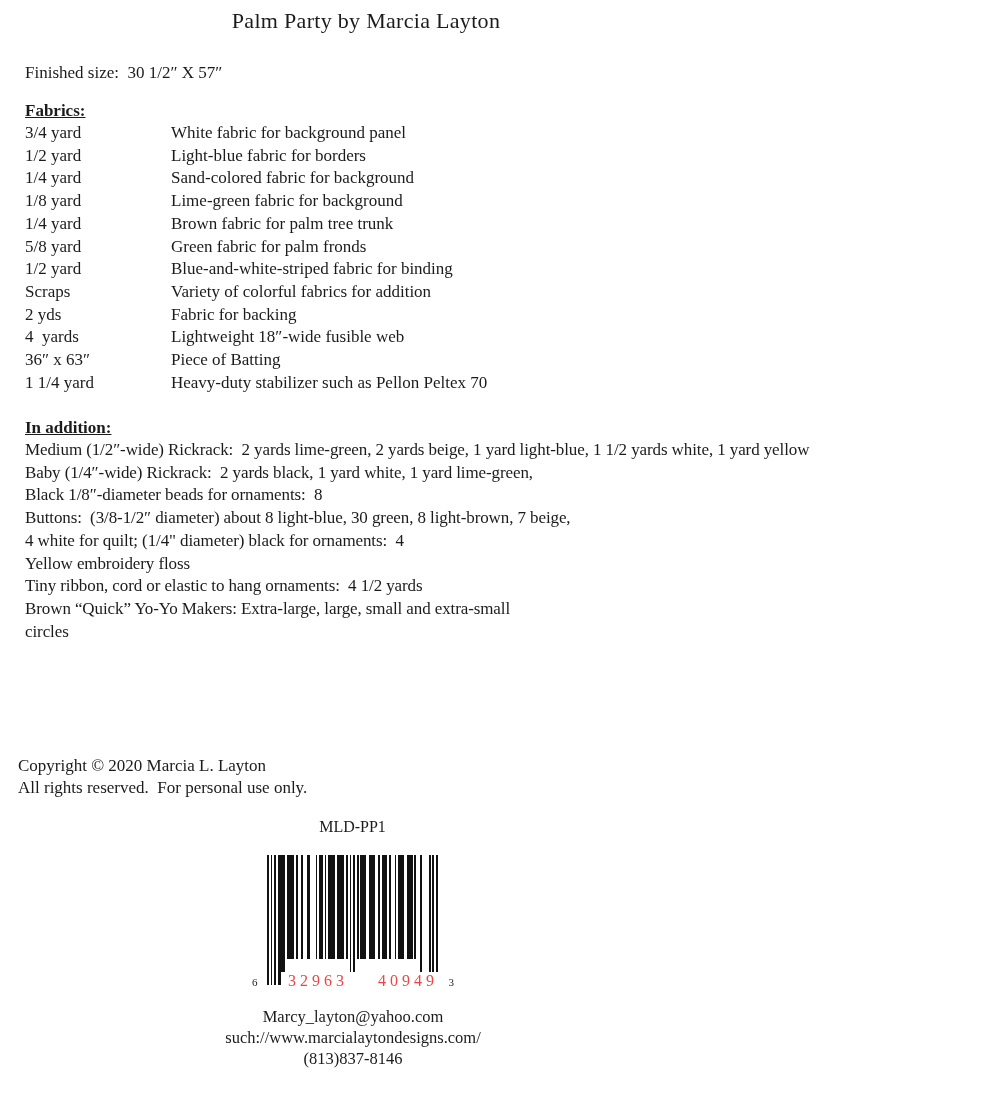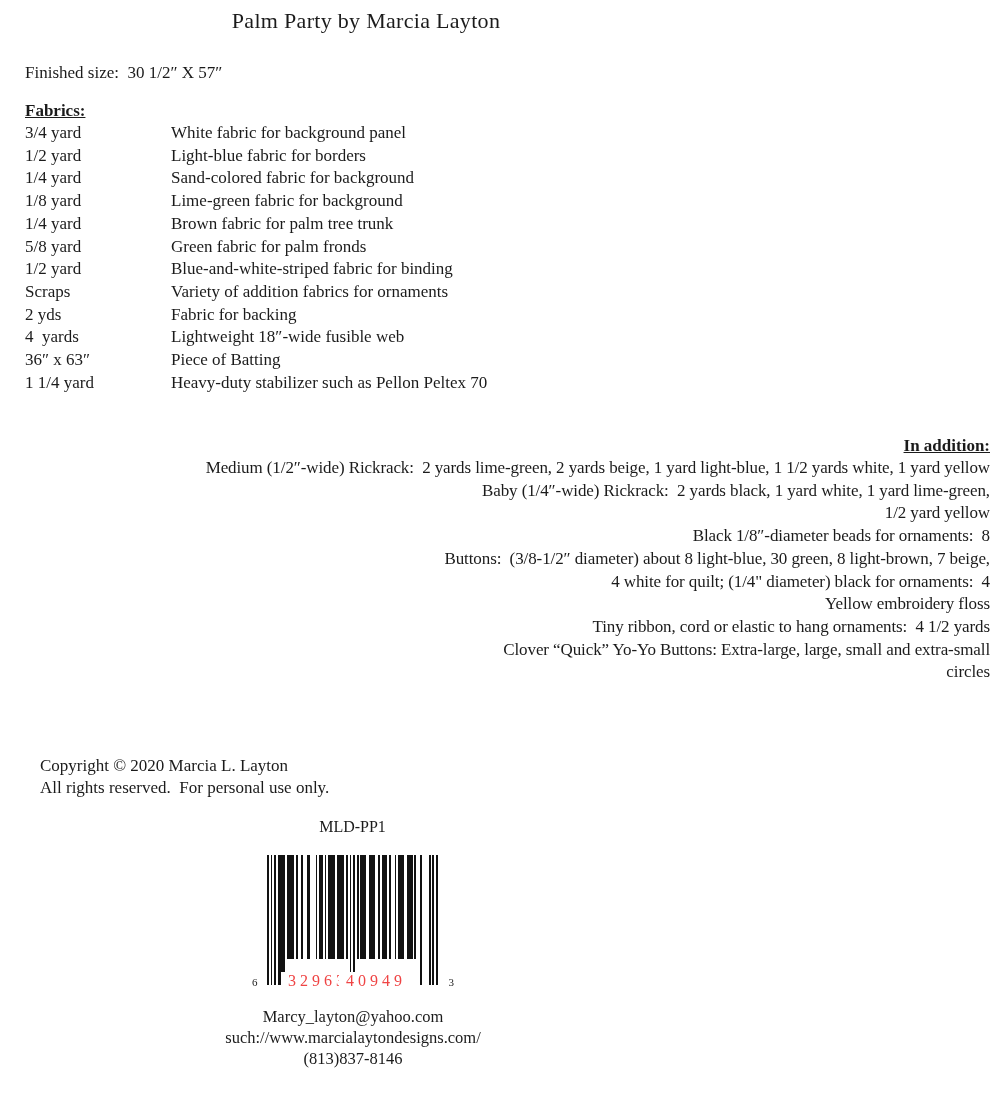--- a/index.html
+++ b/index.html
@@ -40,30 +40,29 @@
     text-decoration: underline;
     font-size: 17px;
     line-height: 23px;
   }
   .fabric-row { line-height: 22.7px; }
   .fabric-row .qty { display: inline-block; width: 146px; vertical-align: top; }
   .fabric-row .desc { display: inline; }
 
   .in-addition {
     position: absolute;
-    top: 434px; left: 25px;
+    top: 416px; left: 25px;
     width: 965px;
     font-size: 17px;
-    text-align: right;
   }
   .in-addition .line { line-height: 22.7px; letter-spacing: -0.1px; }
 
   .copyright {
     position: absolute;
-    top: 755px; left: 40px;
+    top: 755px; left: 18px;
     font-size: 17px;
   }
   .copyright .line { line-height: 21.6px; }
 
   .barcode-block {
     position: absolute;
     top: 817px; left: 267px;
     width: 171px;
   }
   .barcode-label {
@@ -95,21 +94,21 @@
     position: absolute;
     bottom: -5px;
     text-align: center;
     font-size: 16px;
     letter-spacing: 4px;
     background: #ffffff;
     padding: 0 1px;
     color: #ef4444;
   }
   .bc-group.left { left: 14px; width: 72px; }
-  .bc-group.right { left: 72px; width: 72px; }
+  .bc-group.right { left: 104px; width: 72px; }
 
   .footer {
     position: absolute;
     top: 1007px; left: 0;
     width: 706px;
     text-align: center;
     font-size: 16.5px;
   }
   .footer .line { line-height: 20.8px; }
 </style>
@@ -148,21 +147,21 @@
 
         <div class="fabric-row">
           <span class="qty pre">5/8 yard</span><span class="desc pre">Green fabric for palm fronds</span>
         </div>
 
         <div class="fabric-row">
           <span class="qty pre">1/2 yard</span><span class="desc pre">Blue-and-white-striped fabric for binding</span>
         </div>
 
         <div class="fabric-row">
-          <span class="qty pre">Scraps</span><span class="desc pre">Variety of addition fabrics for ornaments</span>
+          <span class="qty pre">Scraps</span><span class="desc pre">Variety of colorful fabrics for addition</span>
         </div>
 
         <div class="fabric-row">
           <span class="qty pre">2 yds</span><span class="desc pre">Fabric for backing</span>
         </div>
 
         <div class="fabric-row">
           <span class="qty pre">4  yards</span><span class="desc pre">Lightweight 18″-wide fusible web</span>
         </div>
 
@@ -177,34 +176,33 @@
   </div>
 
   <div class="in-addition">
     <div class="section-heading">In addition:</div>
     <div>
 
         <div class="line pre">Medium (1/2″-wide) Rickrack:  2 yards lime-green, 2 yards beige, 1 yard light-blue, 1 1/2 yards white, 1 yard yellow</div>
 
         <div class="line pre">Baby (1/4″-wide) Rickrack:  2 yards black, 1 yard white, 1 yard lime-green,</div>
 
-        <div class="line pre">1/2 yard yellow</div>
 
         <div class="line pre">Black 1/8″-diameter beads for ornaments:  8</div>
 
         <div class="line pre">Buttons:  (3/8-1/2″ diameter) about 8 light-blue, 30 green, 8 light-brown, 7 beige,</div>
 
         <div class="line pre">4 white for quilt; (1/4" diameter) black for ornaments:  4</div>
 
 
         <div class="line pre">Yellow embroidery floss</div>
 
         <div class="line pre">Tiny ribbon, cord or elastic to hang ornaments:  4 1/2 yards</div>
 
-        <div class="line pre">Clover “Quick” Yo-Yo Buttons: Extra-large, large, small and extra-small</div>
+        <div class="line pre">Brown “Quick” Yo-Yo Makers: Extra-large, large, small and extra-small</div>
 
         <div class="line pre">circles</div>
       </div>
   </div>
 
   <div class="copyright">
     <div class="line pre">Copyright © 2020 Marcia L. Layton</div>
     <div class="line pre">All rights reserved.  For personal use only.</div>
   </div>
 

